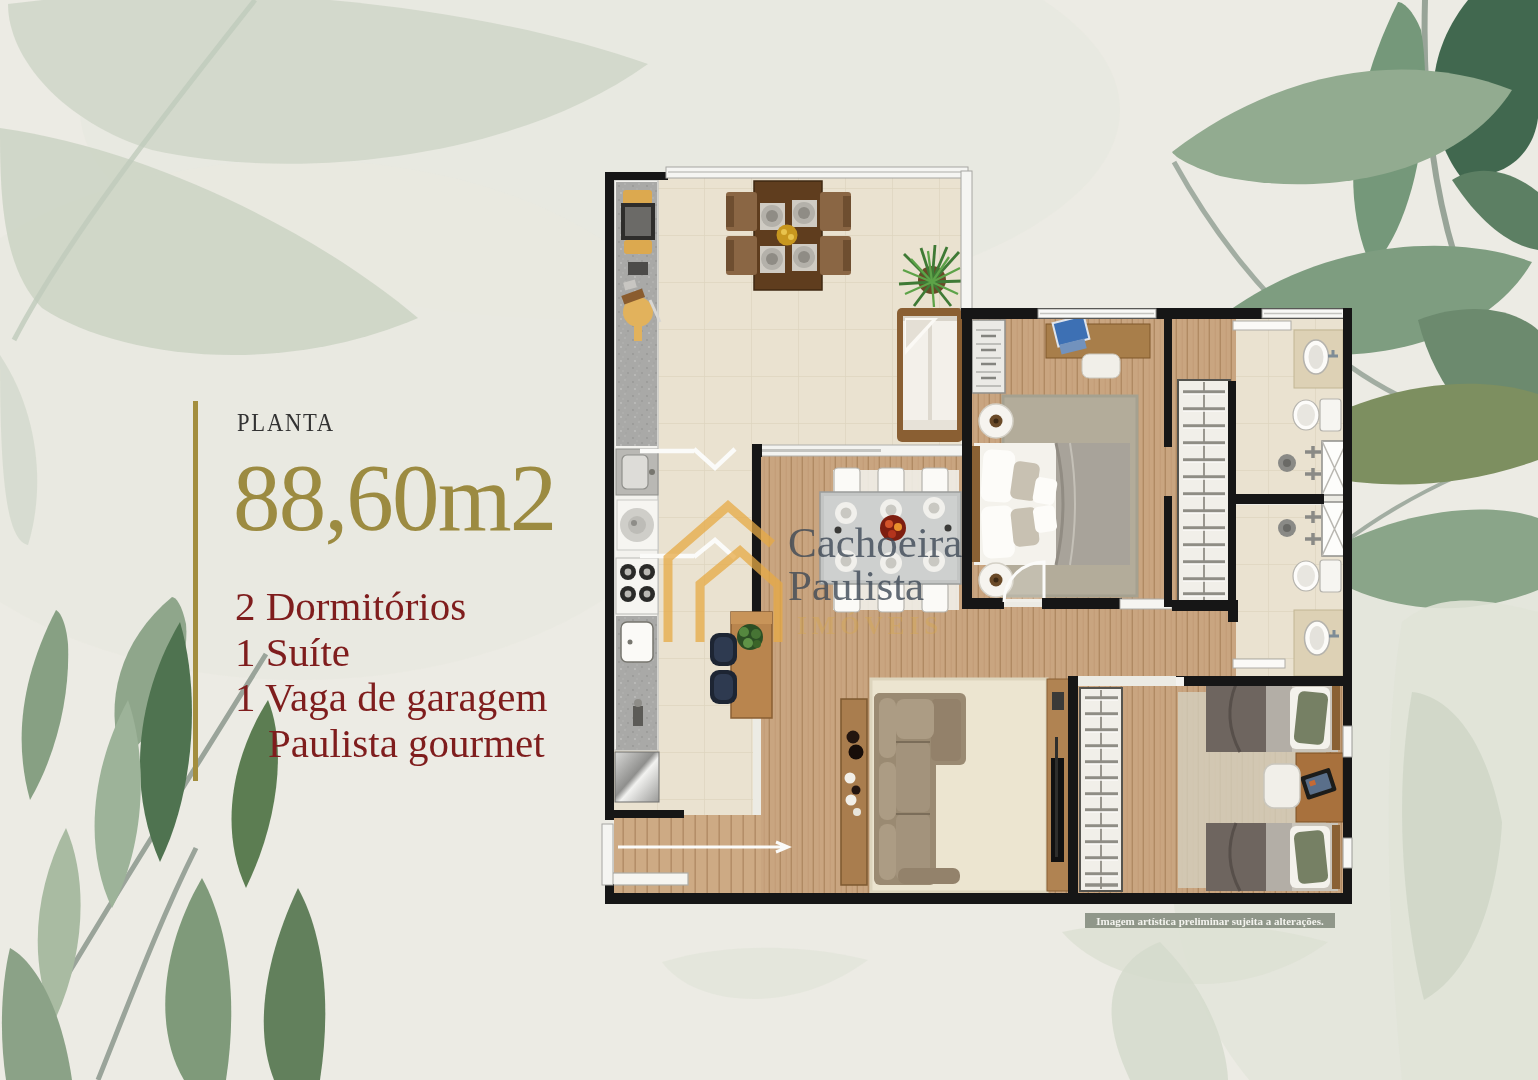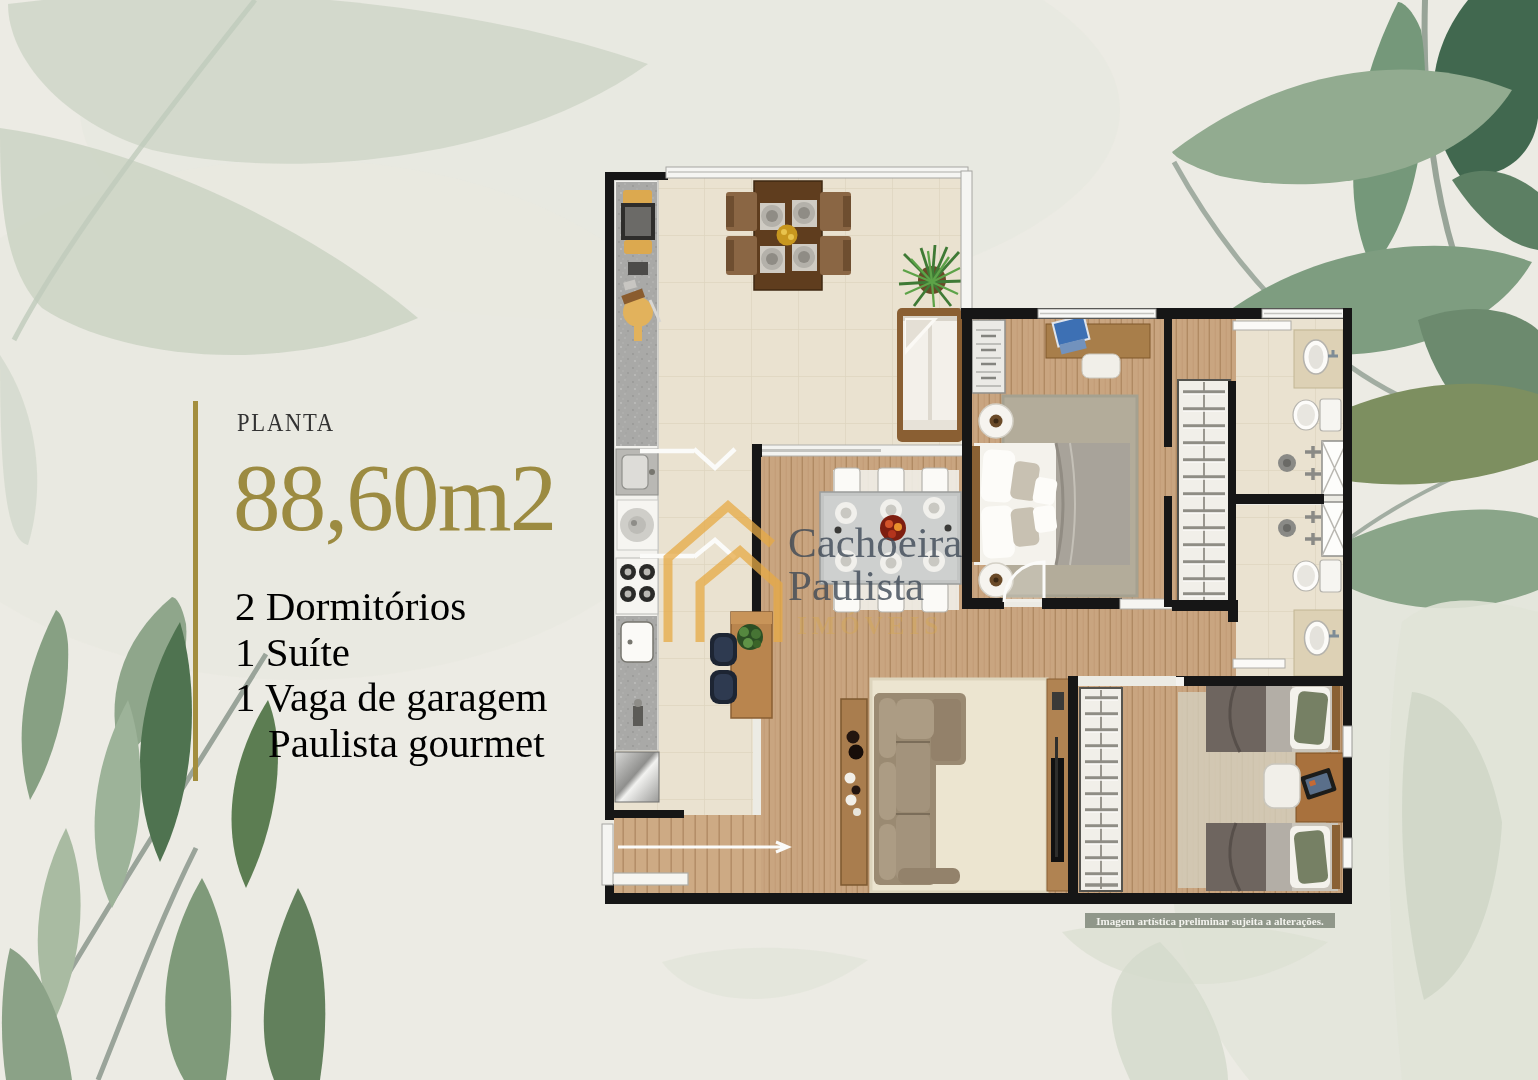--- a/index.html
+++ b/index.html
@@ -538,14 +538,14 @@
   <rect x="1085" y="913" width="250" height="15" fill="#8b9285" opacity="0.95"></rect>
   <text x="1210" y="924.5" font-size="11" font-weight="bold" fill="#f4f4ef" text-anchor="middle" font-family="Liberation Serif">Imagem artística preliminar sujeita a alterações.</text>
 </svg>
 
 <div style="position:absolute;left:193px;top:401px;width:5px;height:380px;background:#a38e3e;"></div>
 
 <div class="txt" style="left:237px;top:408px;font-size:26px;letter-spacing:2px;color:#333;display:inline-block;transform:scaleX(0.87);transform-origin:left top;">PLANTA</div>
 
 <div class="txt" style="left:233px;top:443px;font-size:95px;letter-spacing:-1.8px;color:#9c8b41;">88,60m2</div>
 
-<div class="txt" style="left:235px;top:584px;font-size:41px;line-height:45.5px;color:#000000;">2 Dormitórios<br>1 Suíte<br>1 Vaga de garagem<br><span style="margin-left:33px">Paulista gourmet</span></div>
+<div class="txt" style="left:235px;top:584px;font-size:41px;line-height:45.5px;color:#7f1d1d;">2 Dormitórios<br>1 Suíte<br>1 Vaga de garagem<br><span style="margin-left:33px">Paulista gourmet</span></div>
 </div>
 
 </body></html>

